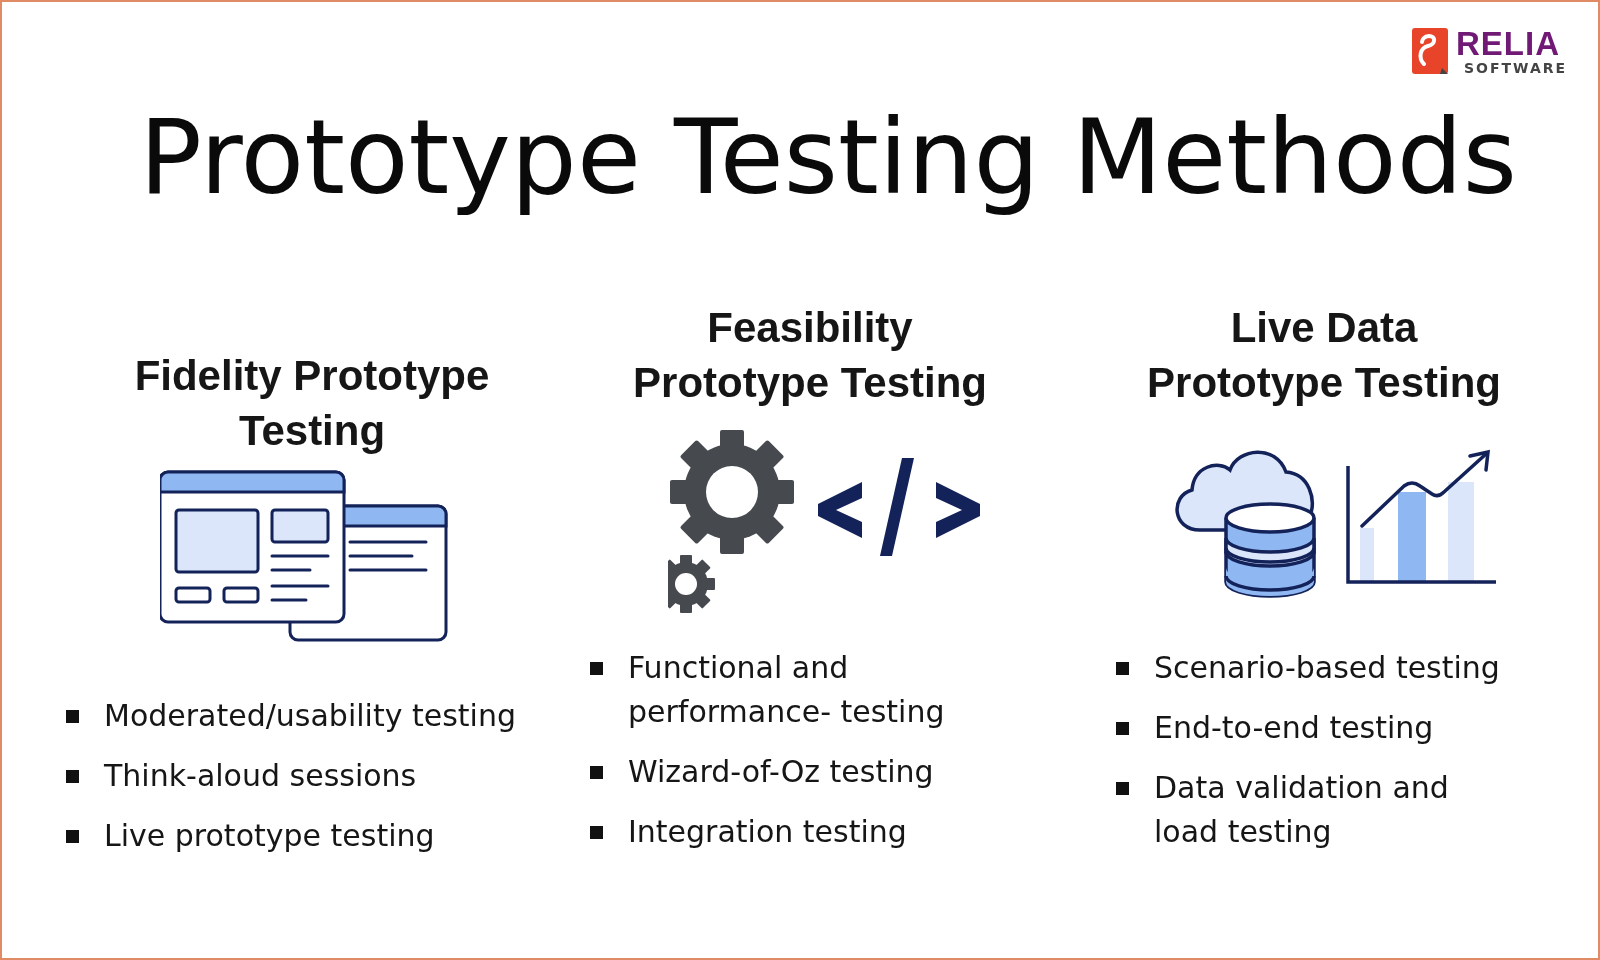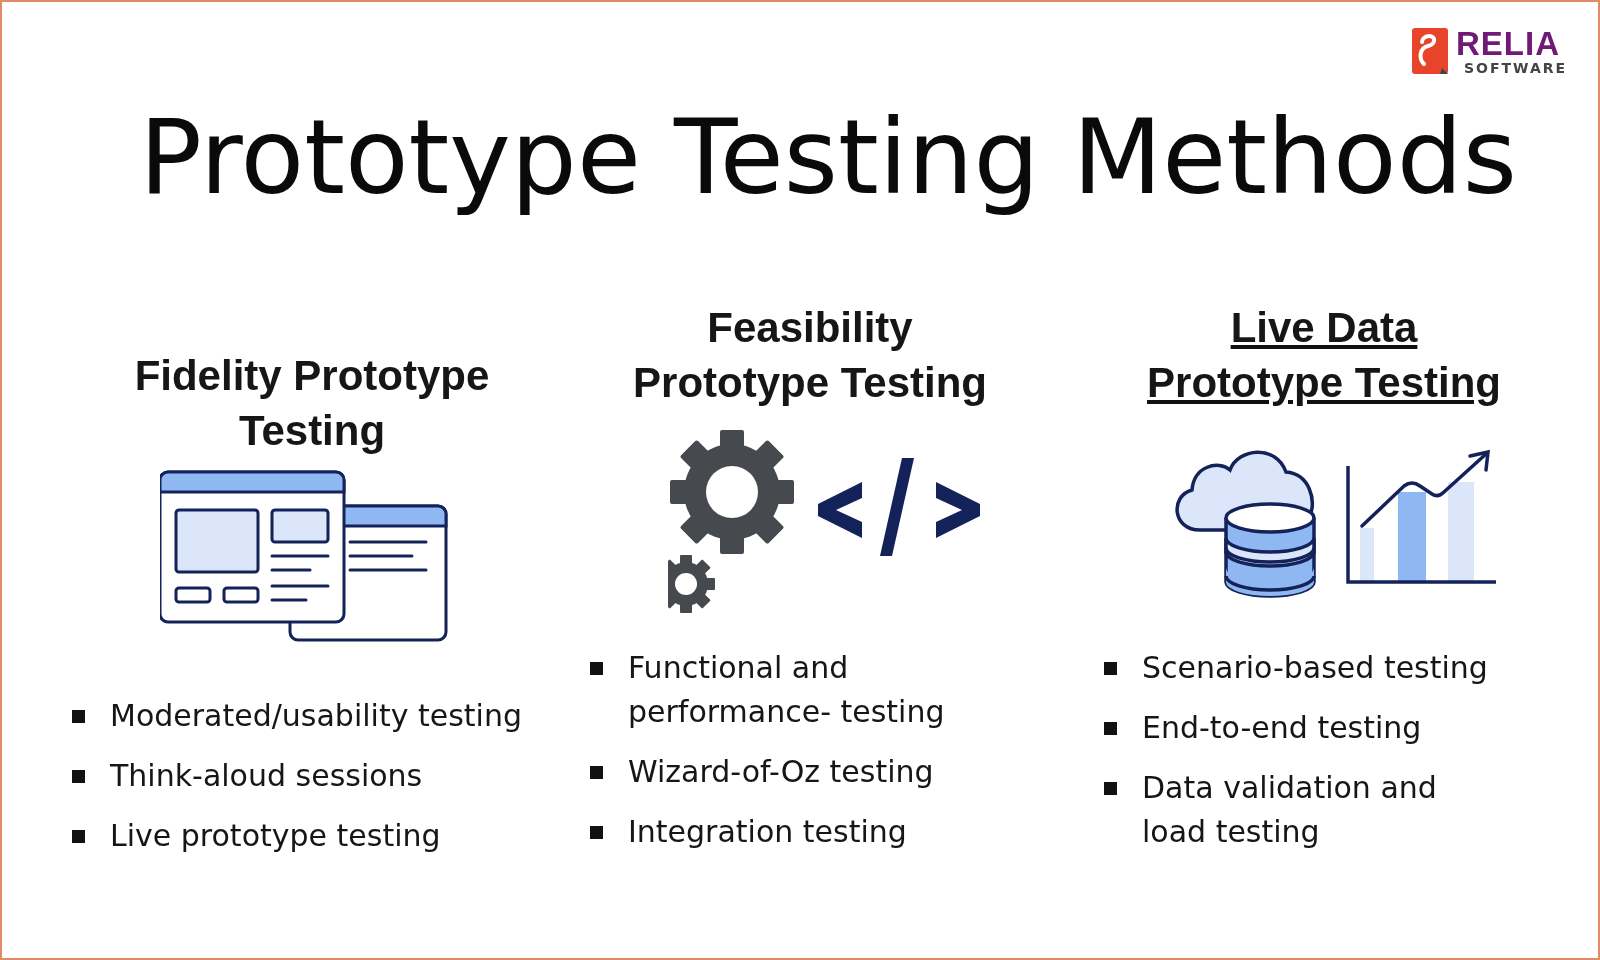--- a/index.html
+++ b/index.html
@@ -54,21 +54,21 @@
     <path d="M0 12 a8 8 0 0 1 8 -8 h168 a8 8 0 0 1 8 8 v12 h-184 z" fill="#8fb8f2" stroke="#14225a" stroke-width="3"></path>
     <rect x="16" y="42" width="82" height="62" rx="3" fill="#dbe6fb" stroke="#14225a" stroke-width="3"></rect>
     <rect x="112" y="42" width="56" height="32" rx="3" fill="#dbe6fb" stroke="#14225a" stroke-width="3"></rect>
     <line x1="112" y1="88" x2="168" y2="88" stroke="#14225a" stroke-width="3" stroke-linecap="round"></line>
     <line x1="112" y1="102" x2="150" y2="102" stroke="#14225a" stroke-width="3" stroke-linecap="round"></line>
     <line x1="112" y1="118" x2="168" y2="118" stroke="#14225a" stroke-width="3" stroke-linecap="round"></line>
     <line x1="112" y1="132" x2="146" y2="132" stroke="#14225a" stroke-width="3" stroke-linecap="round"></line>
     <rect x="16" y="120" width="34" height="14" rx="3" fill="#fff" stroke="#14225a" stroke-width="3"></rect>
     <rect x="64" y="120" width="34" height="14" rx="3" fill="#fff" stroke="#14225a" stroke-width="3"></rect>
   </svg>
-  <ul class="list" style="left:20px;">
+  <ul class="list" style="left:14px;">
     <li><span class="bullet"></span><span>Moderated/usability testing</span></li>
     <li><span class="bullet"></span><span>Think-aloud sessions</span></li>
     <li><span class="bullet"></span><span>Live prototype testing</span></li>
   </ul>
 </div>
 
 <div class="col" style="left:550px;">
   <div class="col-head">
     <div>Feasibility</div>
     <div>Prototype Testing</div>
@@ -109,21 +109,21 @@
       <polygon points="268,62 268,78 294,90 268,102 268,118 312,96 312,84"></polygon>
     </g>
   </svg>
   <ul class="list" style="left:40px;">
     <li style="width:320px;"><span class="bullet"></span><span>Functional and performance- testing</span></li>
     <li><span class="bullet"></span><span>Wizard-of-Oz testing</span></li>
     <li><span class="bullet"></span><span>Integration testing</span></li>
   </ul>
 </div>
 
-<div class="col" style="left:1064px;text-decoration:underline;">
+<div class="col" style="left:1064px;">
   <div class="col-head">
     <div>Live Data</div>
     <div>Prototype Testing</div>
   </div>
   <svg class="illus" style="left:96px;" width="340" height="190" viewBox="0 0 340 190">
 
     <path d="M40 110 C12 110 10 76 32 70 C34 46 58 40 70 50 C78 28 116 24 126 52 C150 54 156 80 150 96 L150 110 Z" fill="#dbe6fb" stroke="#14225a" stroke-width="3.5"></path>
 
     <g stroke="#14225a" stroke-width="3.5">
       <path d="M66 98 v34 a44 14 0 0 0 88 0 v-34" fill="#8fb8f2"></path>
@@ -137,18 +137,18 @@
 
     <g>
       <rect x="200" y="108" width="14" height="54" fill="#dbe6fb"></rect>
       <rect x="238" y="72" width="28" height="90" fill="#8fb8f2"></rect>
       <rect x="288" y="62" width="26" height="100" fill="#dbe6fb"></rect>
       <polyline points="188,46 188,162 336,162" fill="none" stroke="#14225a" stroke-width="3.5"></polyline>
       <path d="M202 106 L244 66 Q252 60 260 66 L272 74 Q278 78 284 72 L326 34" fill="none" stroke="#14225a" stroke-width="3.5" stroke-linecap="round"></path>
       <polyline points="310,36 328,32 326,50" fill="none" stroke="#14225a" stroke-width="3.5" stroke-linecap="round"></polyline>
     </g>
   </svg>
-  <ul class="list" style="left:40px;">
+  <ul class="list" style="left:52px;">
     <li><span class="bullet"></span><span>Scenario-based testing</span></li>
     <li><span class="bullet"></span><span>End-to-end testing</span></li>
     <li style="width:300px;"><span class="bullet"></span><span>Data validation and load testing</span></li>
   </ul>
 </div>
 
 </body></html>

